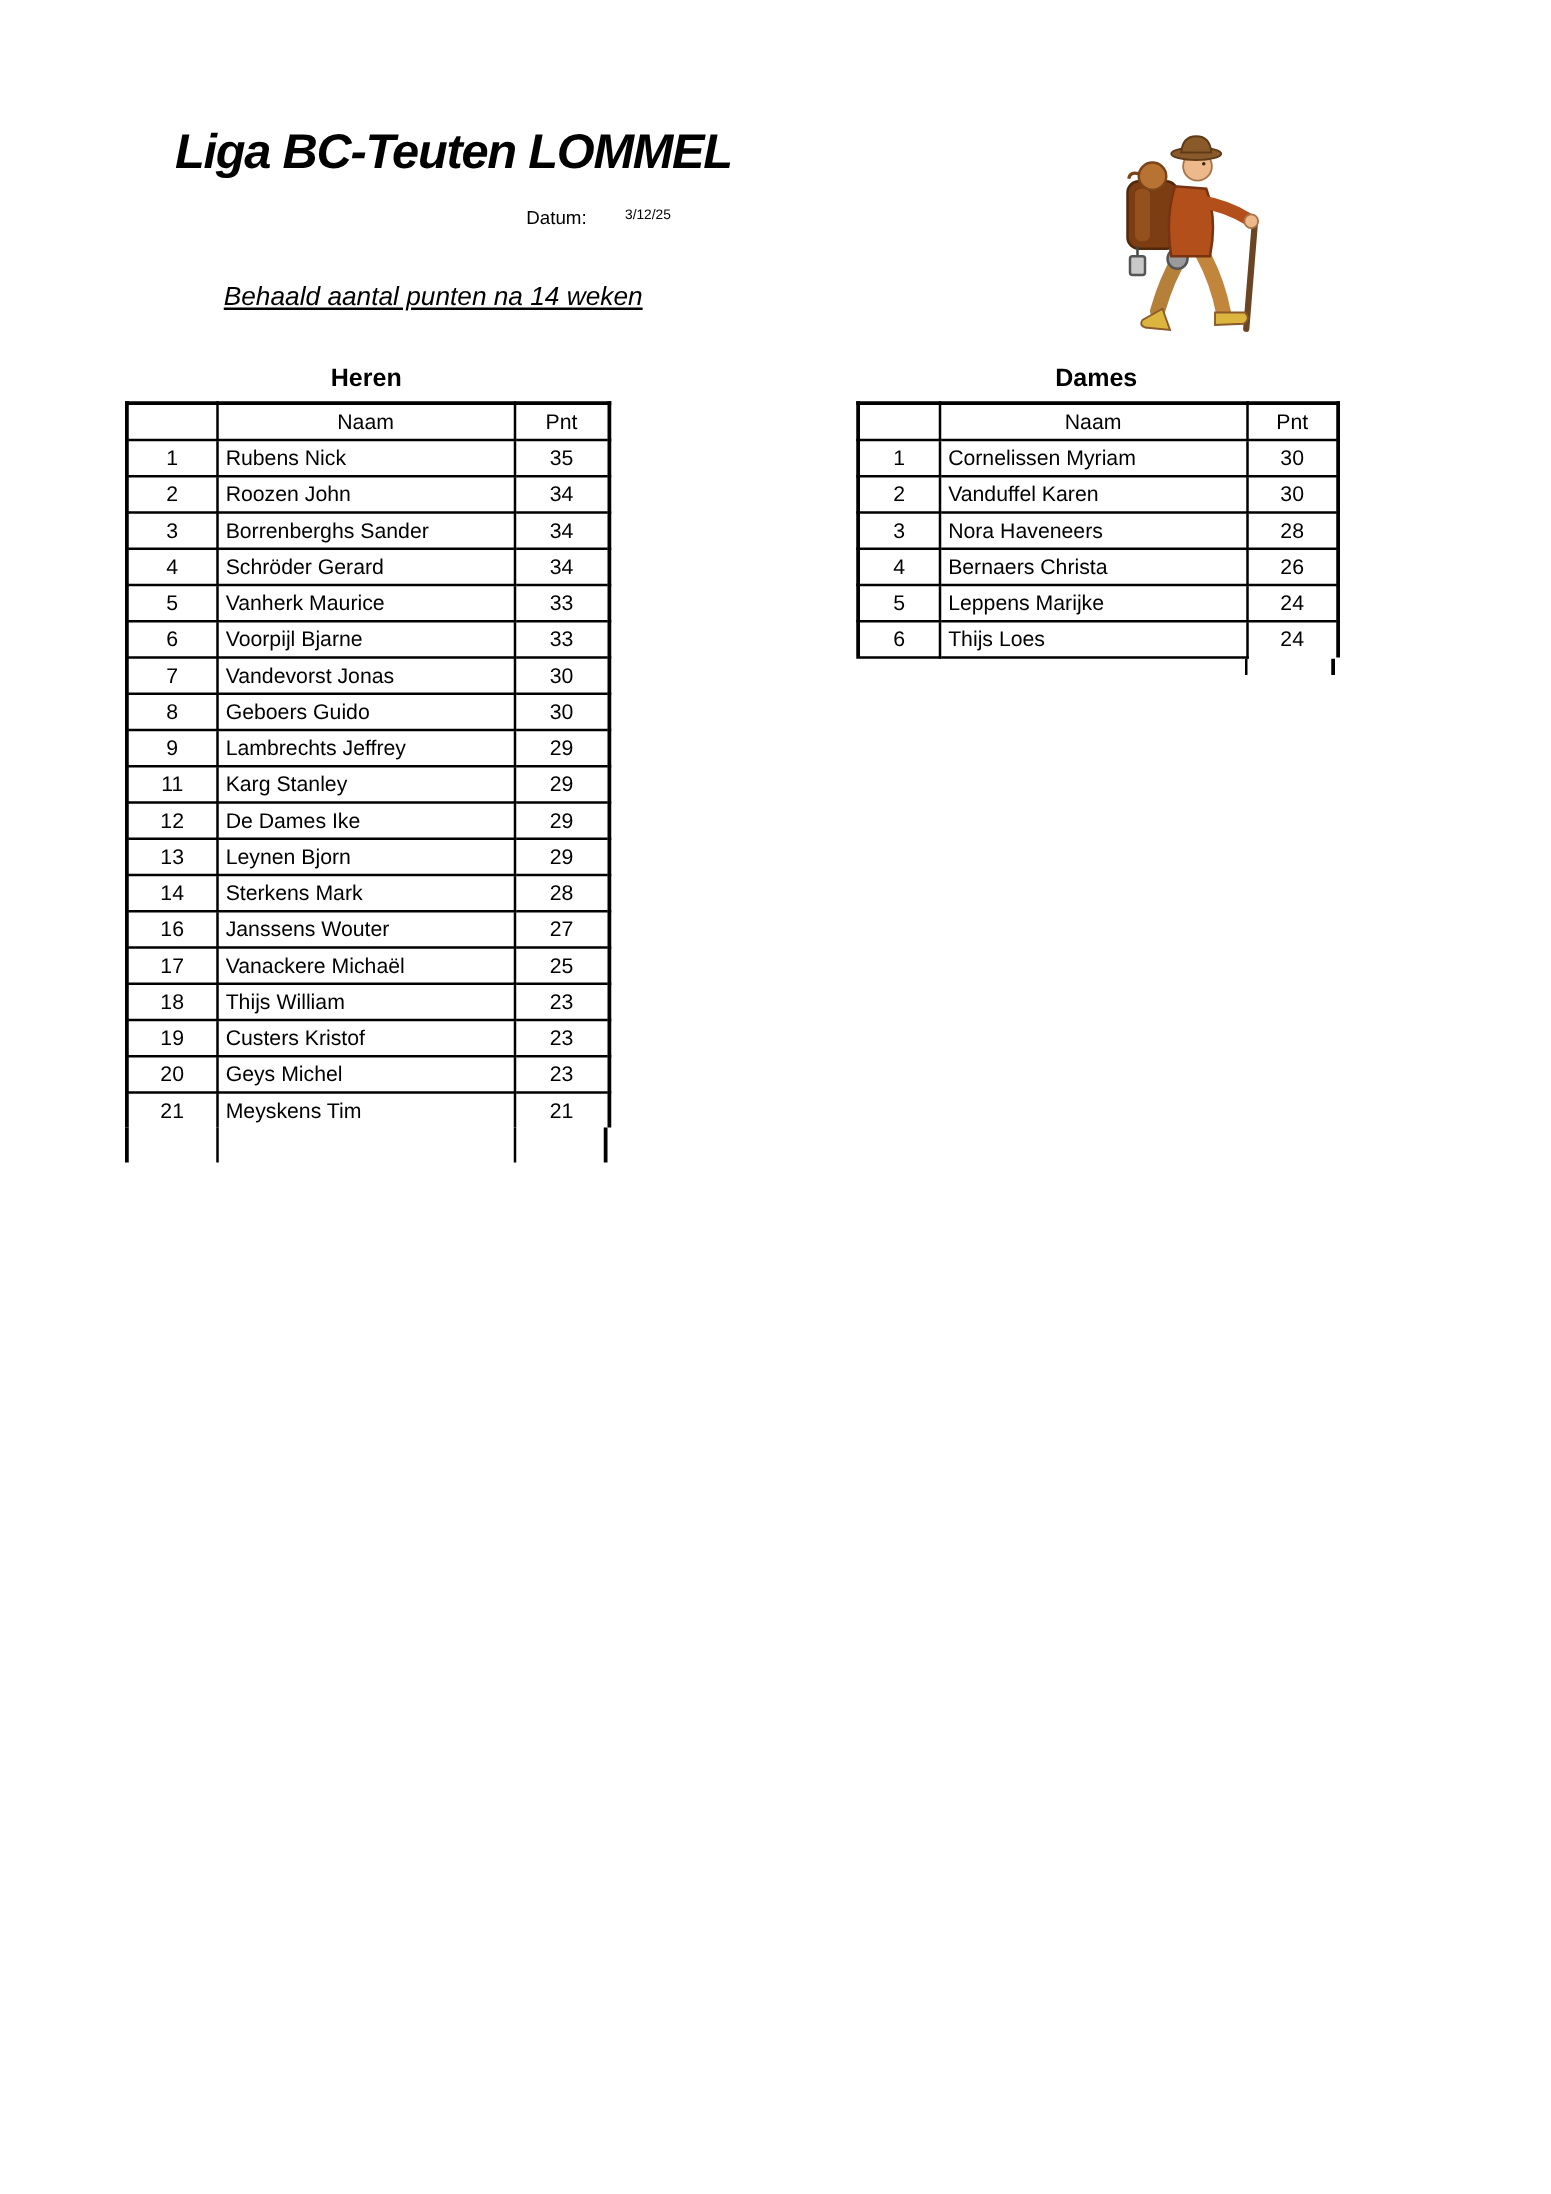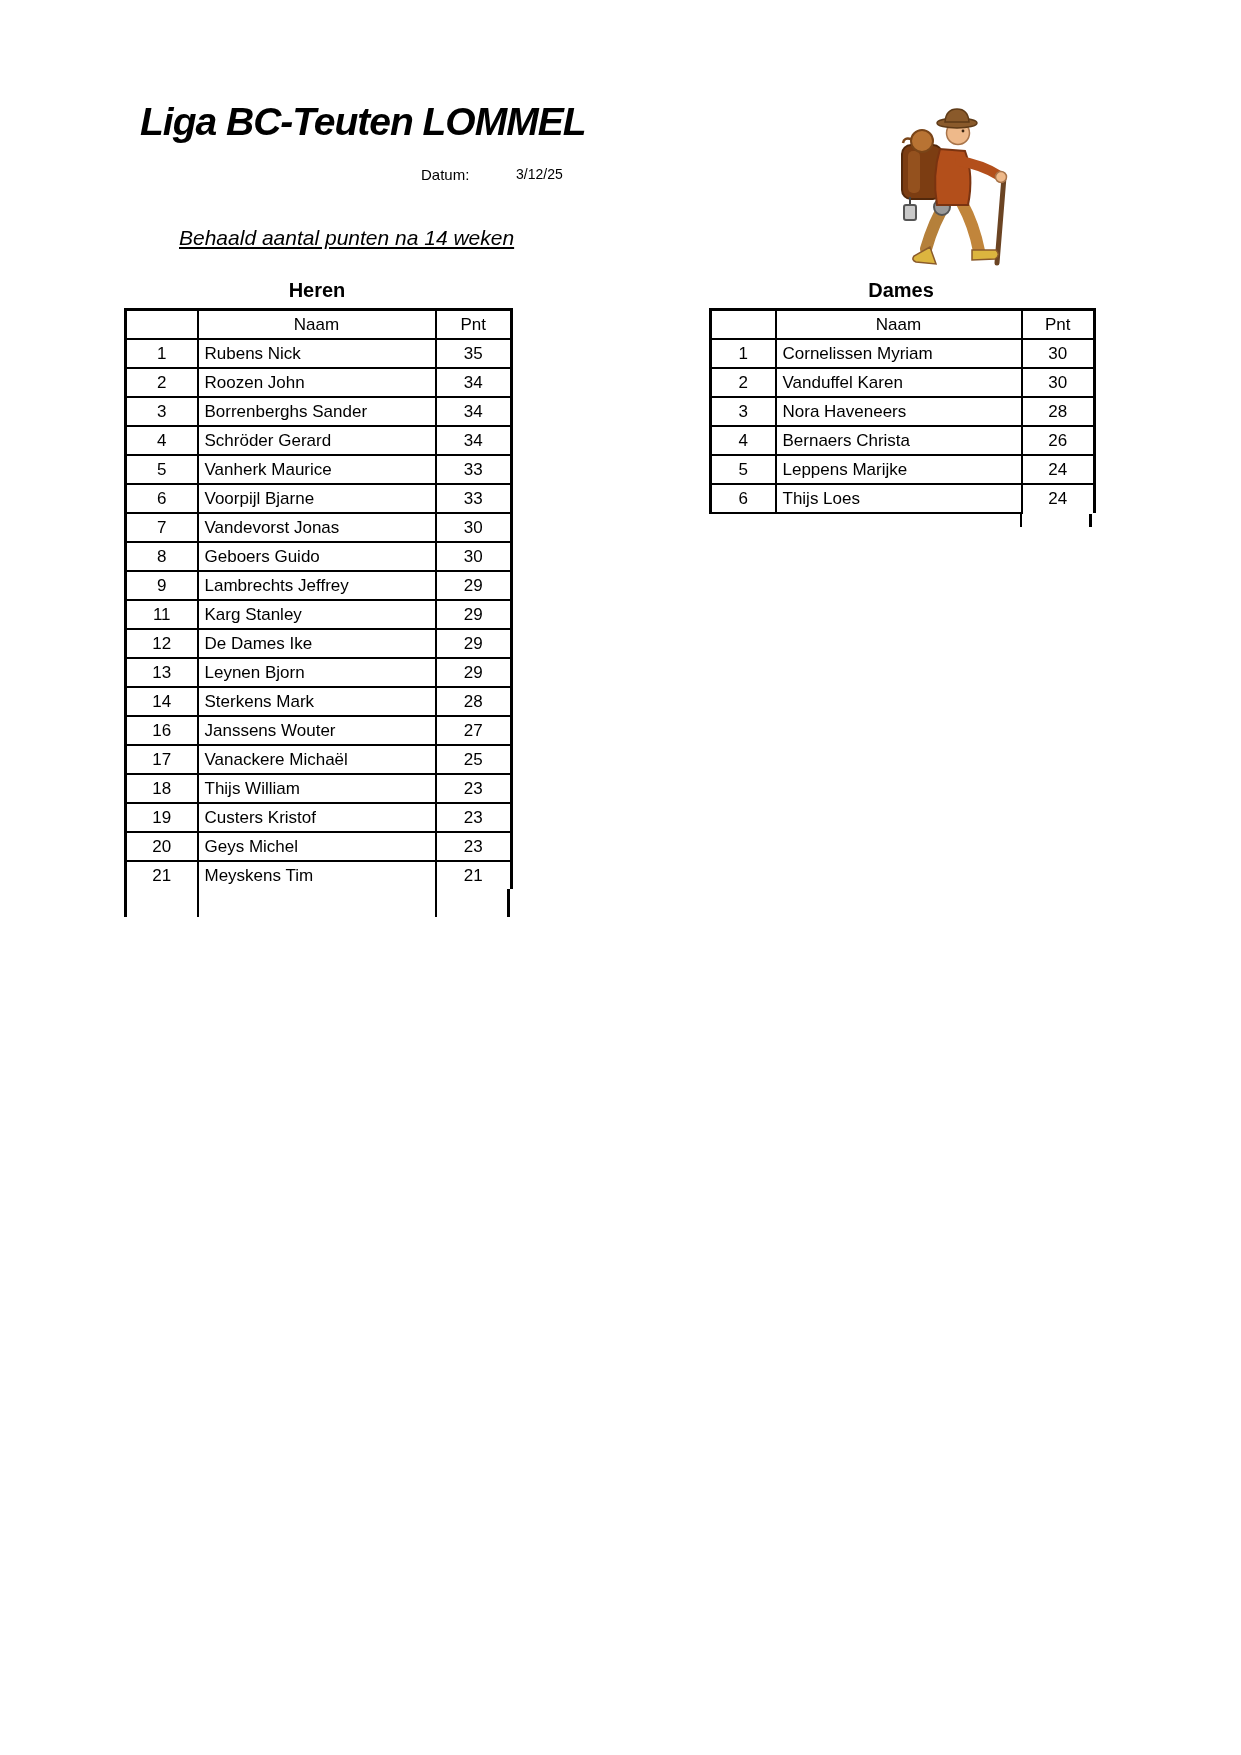--- a/index.html
+++ b/index.html
@@ -13,32 +13,32 @@
   }
 
   .page-title {
     position: absolute; left: 140px; top: 100px; width: 620px;
     font-size: 39px; font-weight: bold; font-style: italic;
     letter-spacing: -1px;
     margin: 0;
   }
 
   .datum-label { position: absolute; left: 377px; top: 166px; font-size: 15px; margin-left: 44px; }
-  .datum-value { position: absolute; left: 516px; top: 166px; font-size: 14px; }
+  .datum-value { position: absolute; left: 500px; top: 166px; font-size: 11px; }
 
   .subtitle {
     position: absolute; left: 179px; top: 226px;
     font-size: 21px; font-weight: normal; font-style: italic;
     text-decoration: underline;
     margin: 0;
   }
 
   .logo { position: absolute; left: 880px; top: 103px; }
 
-  .league { position: absolute; top: 279px; margin-left: 24px; }
+  .league { position: absolute; top: 292px; }
   .league.heren { left: 100px; width: 386px; }
   .league.dames { left: 685px; width: 384px; }
 
   .league h2 {
     margin: 0 0 6px 0; text-align: center;
     font-size: 20px; font-weight: bold;
   }
 
   table {
     border-collapse: collapse; table-layout: fixed; width: 100%;

